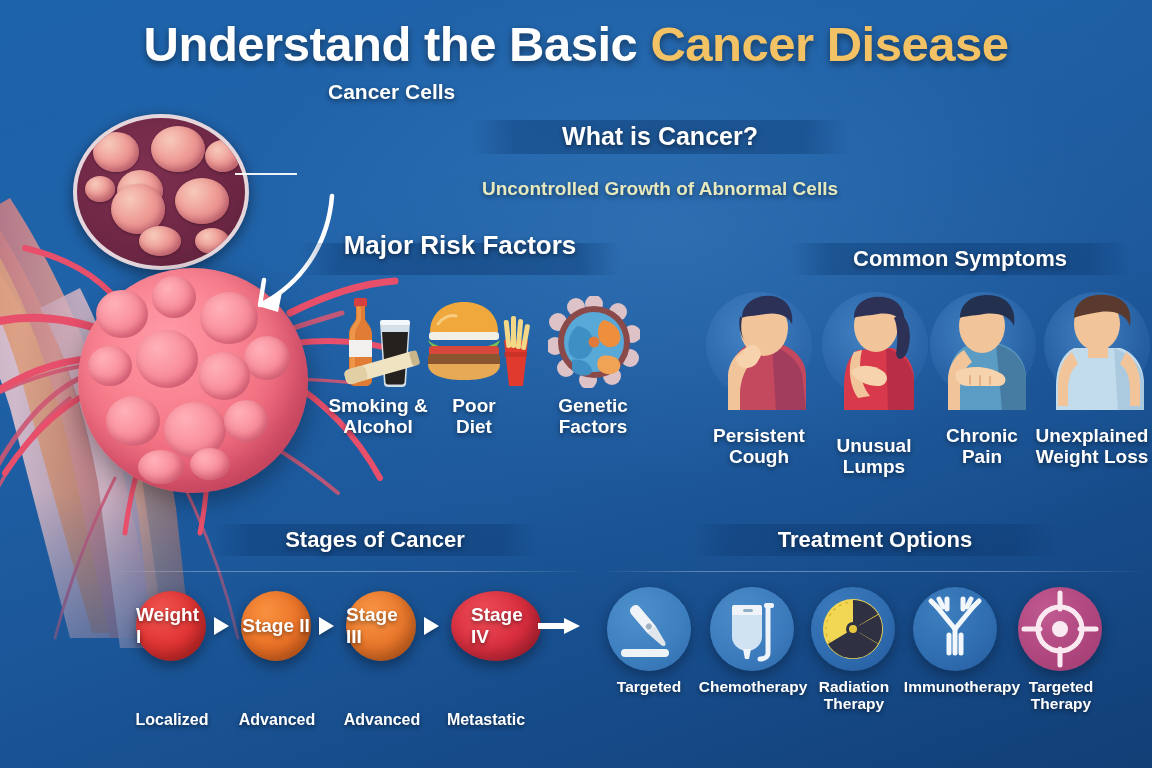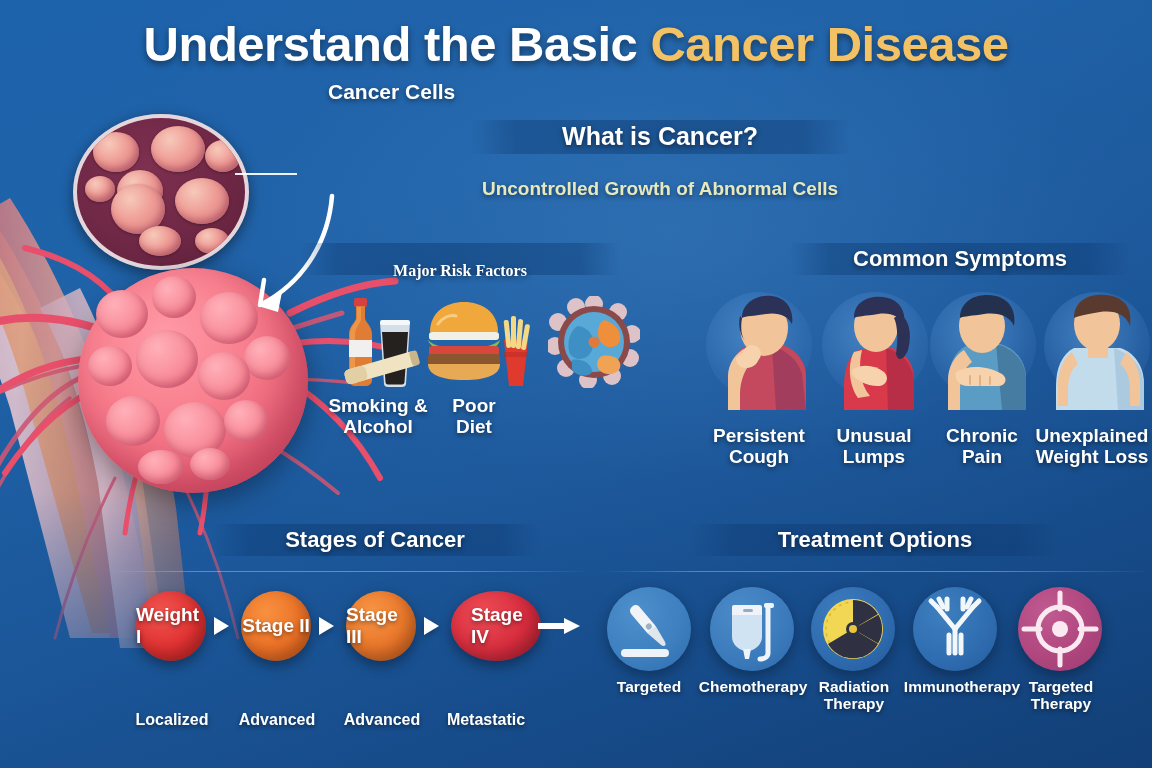--- a/index.html
+++ b/index.html
@@ -202,21 +202,21 @@
     <svg id="arrow-curve" viewBox="0 0 120 130">
       <path d="M112 8 C 108 58, 80 96, 42 116" stroke="#ffffff" stroke-width="4.5" fill="none" stroke-linecap="round"></path>
       <path d="M38 118 L 62 104 L 58 124 Z" fill="#ffffff"></path>
       <path d="M40 117 L 44 92" stroke="#ffffff" stroke-width="4.5" fill="none" stroke-linecap="round"></path>
     </svg>
   </div>
 
   <div id="cc-label">Cancer Cells</div>
 
   <div class="head-band" style="left:300px;top:243px;width:320px;height:32px;"></div>
-  <div class="sec-head" style="top:262px;left:300px;width:320px;font-size:16px;font-family:Liberation Serif, serif;">Major Risk Factors</div>
+  <div class="sec-head" style="top:230px;left:300px;width:320px;font-size:26px;">Major Risk Factors</div>
 
   <svg class="icon-wrap" style="left:330px;top:292px;" width="106" height="98" viewBox="0 0 106 98">
     <rect x="24" y="6" width="13" height="9" rx="2" fill="#d64040"></rect>
     <path d="M26 14 L35 14 L35 26 C35 30 42 34 42 42 L42 88 C42 92 39 94 35 94 L26 94 C22 94 19 92 19 88 L19 42 C19 34 26 30 26 26 Z" fill="#e07c33"></path>
     <path d="M27 15 L31 15 L31 27 C31 31 25 35 25 43 L25 88 C25 91 26 92 28 92 L27 92 C23 92 20 91 20 88 L20 42 C20 34 27 30 27 26 Z" fill="#ef9a4e" opacity="0.85"></path>
     <rect x="19" y="48" width="23" height="17" fill="#f2f0ee"></rect>
     <path d="M50 30 L80 30 L76 92 C76 94 74 95 72 95 L58 95 C56 95 54 94 54 92 Z" fill="#dfe6ea" opacity="0.95"></path>
     <path d="M52 40 L78 40 L74.5 90 C74.5 91.5 73.5 92.5 72 92.5 L58 92.5 C56.5 92.5 55.5 91.5 55.5 90 Z" fill="#24211f"></path>
     <rect x="50" y="28" width="30" height="5" rx="2" fill="#f5f8fa"></rect>
     <g transform="rotate(-16 52 76)">
@@ -267,20 +267,24 @@
   </svg>
 
   <div class="item-label" style="left:312px;top:396px;width:132px;font-size:19px;">
     <span>Smoking &amp;</span><br>
     <span>Alcohol</span>
   </div>
   <div class="item-label" style="left:424px;top:396px;width:100px;font-size:19px;">
     <span>Poor</span><br>
     <span>Diet</span>
   </div>
+  <div class="item-label" style="left:528px;top:396px;width:130px;font-size:19px;">
+    <span>Genetic</span><br>
+    <span>Factors</span>
+  </div>
 
   <div class="head-band" style="left:790px;top:243px;width:340px;height:32px;"></div>
   <div class="sec-head" style="top:246px;left:790px;width:340px;font-size:22px;">Common Symptoms</div>
 
   <div class="person-bg" style="left:706px;top:292px;width:106px;height:106px;"></div>
   <svg class="icon-wrap" style="left:702px;top:288px;" width="116" height="122" viewBox="0 0 116 122">
     <path d="M44 58 C36 62 28 74 26 90 L26 122 L104 122 L104 88 C104 72 92 60 78 56 Z" fill="#c4485e"></path>
     <path d="M70 58 C84 62 96 72 100 86 L104 122 L74 122 Z" fill="#9e3c5d" opacity="0.85"></path>
     <ellipse cx="62" cy="40" rx="24" ry="28" fill="#f2c49a"></ellipse>
     <path d="M40 30 C40 14 56 6 70 8 C86 10 92 24 90 36 C86 28 76 24 64 26 C54 28 44 28 40 30 Z" fill="#2b3157"></path>
@@ -324,21 +328,21 @@
     <path d="M34 30 C34 10 54 4 72 8 C88 12 92 24 90 38 C86 26 74 22 60 24 C48 26 38 28 34 30 Z" fill="#5a3a2e"></path>
     <rect x="48" y="58" width="20" height="12" fill="#f2c49a"></rect>
     <path d="M18 96 C18 82 24 70 32 64 L38 76 C30 82 28 92 28 104 L28 118 L18 118 Z" fill="#f2c49a"></path>
     <path d="M100 96 C100 82 94 70 86 64 L80 76 C88 82 90 92 90 104 L90 118 L100 118 Z" fill="#f2c49a"></path>
   </svg>
 
   <div class="item-label" style="left:700px;top:426px;width:118px;font-size:19px;">
     <span>Persistent</span><br>
     <span>Cough</span>
   </div>
-  <div class="item-label" style="left:818px;top:426px;width:112px;font-size:19px;">
+  <div class="item-label" style="left:818px;top:436px;width:112px;font-size:19px;">
     <span>Unusual</span><br>
     <span>Lumps</span>
   </div>
   <div class="item-label" style="left:928px;top:426px;width:108px;font-size:19px;">
     <span>Chronic</span><br>
     <span>Pain</span>
   </div>
   <div class="item-label" style="left:1030px;top:426px;width:124px;font-size:19px;">
     <span>Unexplained</span><br>
     <span>Weight Loss</span>

